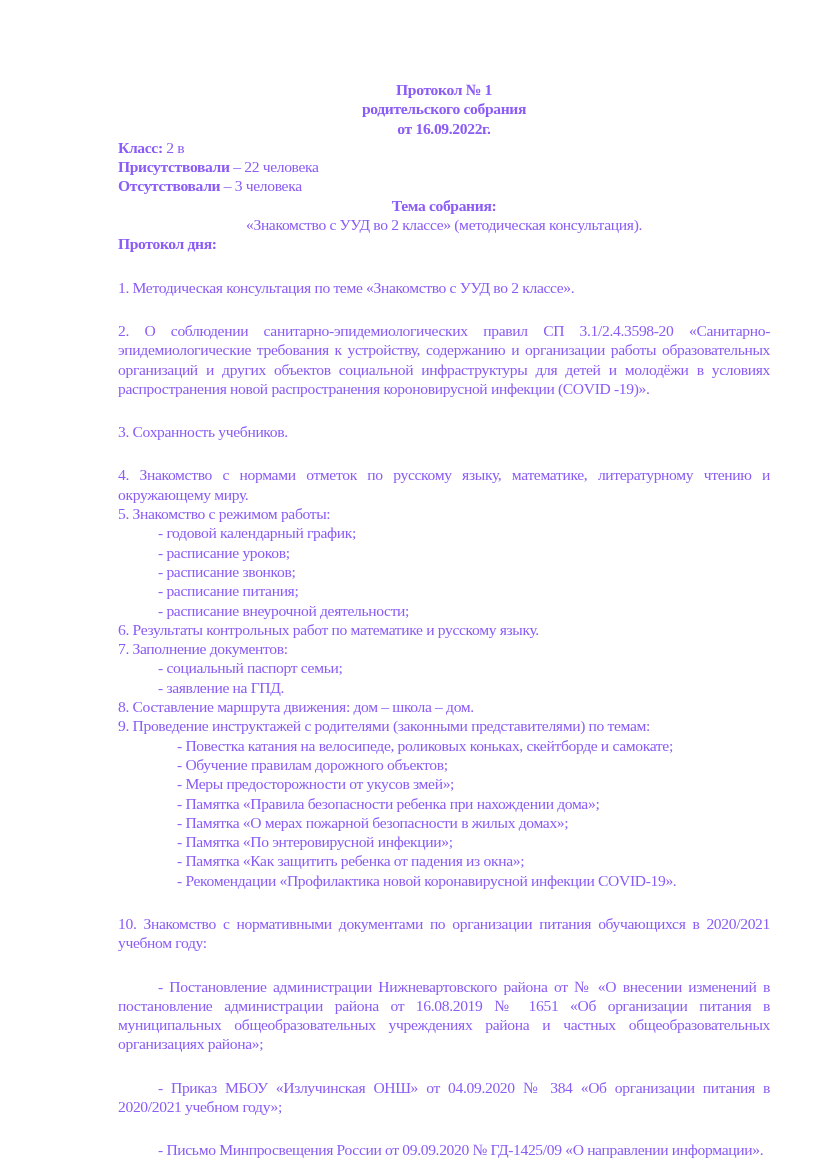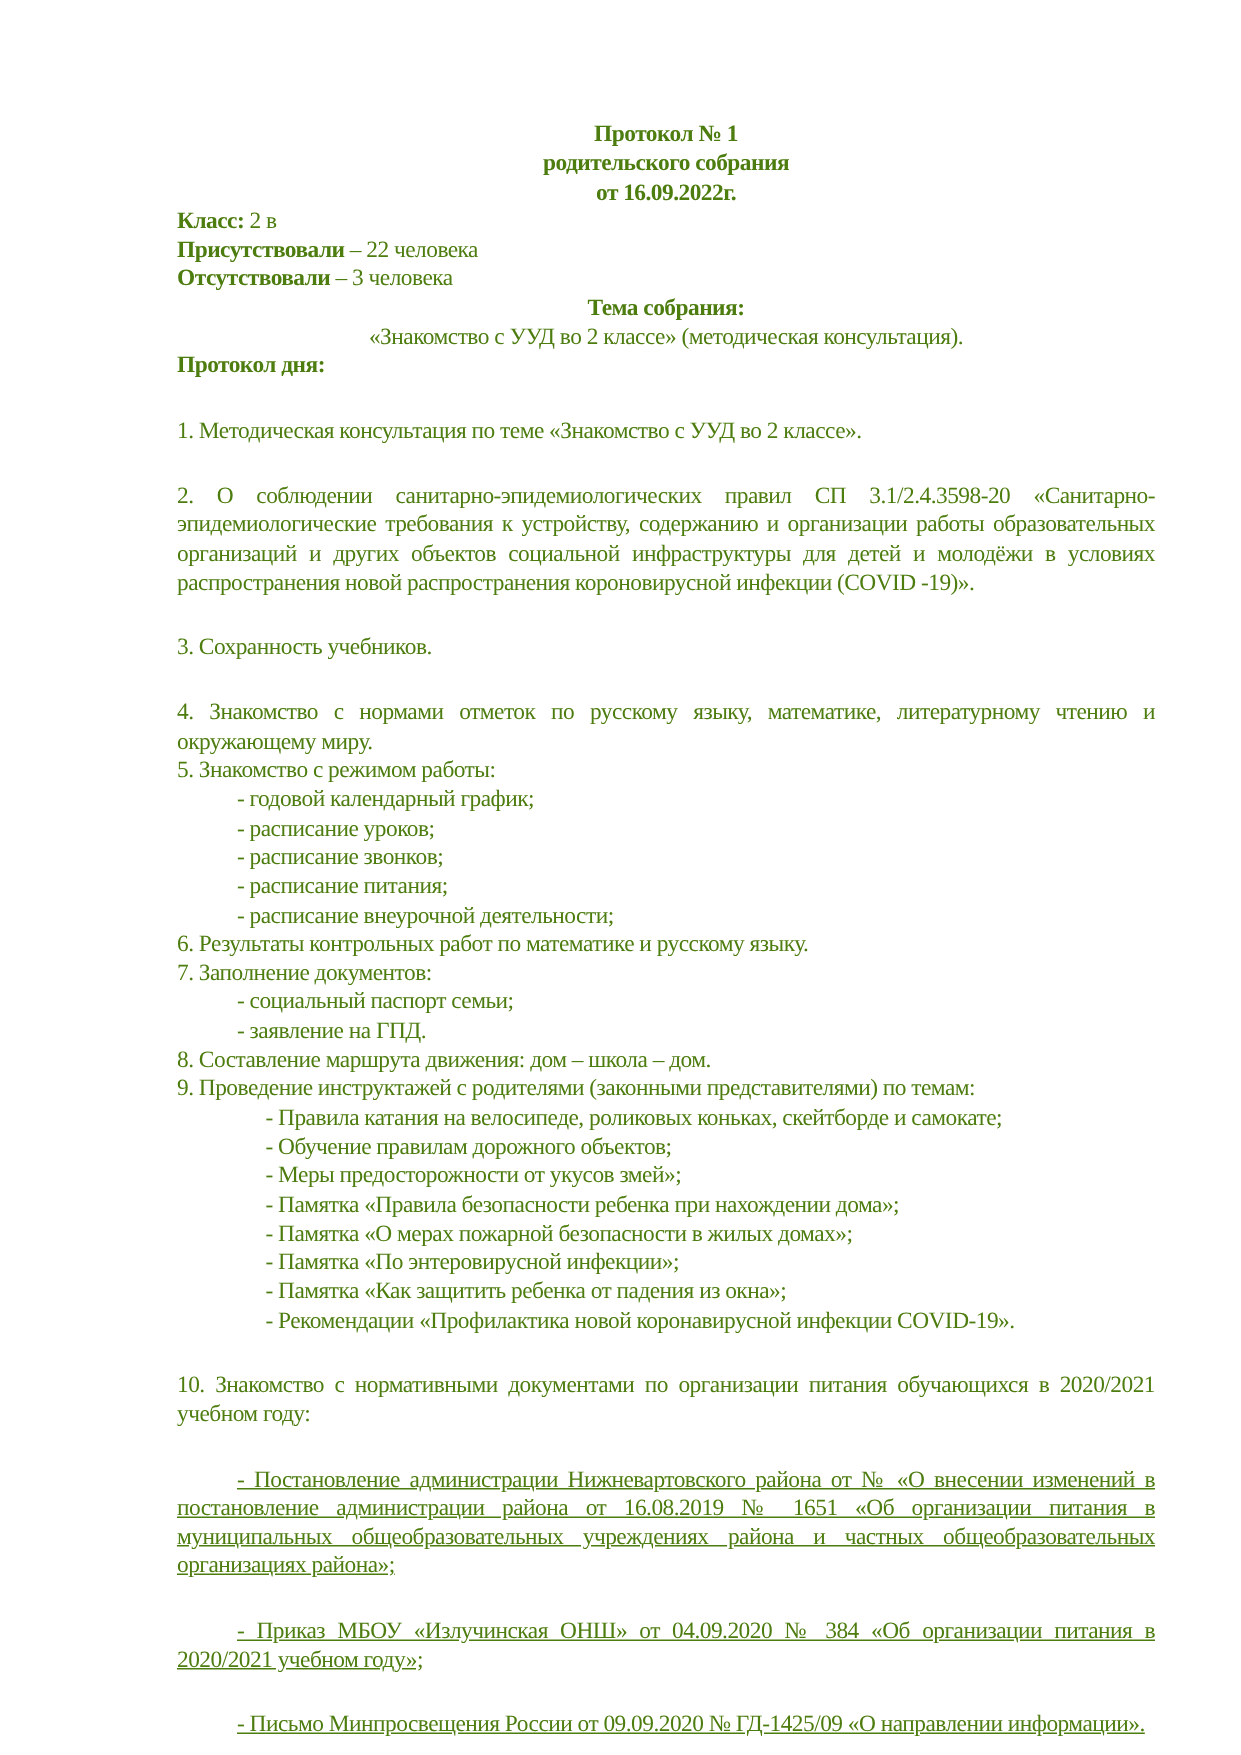--- a/index.html
+++ b/index.html
@@ -1,28 +1,28 @@
 <!DOCTYPE html>
 <html><head>
 <meta charset="utf-8">
 <style>
   html, body { margin: 0; padding: 0; background: #ffffff; }
   body { width: 827px; height: 1170px; position: relative; overflow: hidden; }
   .page {
     position: absolute; left: 118px; top: 80px; width: 652px;
     font-family: "Liberation Serif", serif; font-size: 15.6px; line-height: 19.3px;
-    color: #4d7c0f; letter-spacing: -0.35px;
+    color: #8b5cf6; letter-spacing: -0.35px;
   }
   .center { text-align: center; }
   .b { font-weight: bold; }
   p { margin: 0; }
   .just { text-align: justify; margin-top: 24px; }
   .ind1 { padding-left: 40px; }
   .ind2 { padding-left: 59px; }
-  .first-ind { text-indent: 40px; text-decoration: underline; }
+  .first-ind { text-indent: 40px; }
 </style>
 </head>
 <body>
 
 <div class="page">
   <p class="center b">Протокол № 1</p>
   <p class="center b">родительского собрания</p>
   <p class="center b">от 16.09.2022г.</p>
 
   <p><span class="b">Класс:</span><span> 2 в</span></p>
@@ -42,21 +42,21 @@
   <p class="ind1">- расписание уроков;</p>
   <p class="ind1">- расписание звонков;</p>
   <p class="ind1">- расписание питания;</p>
   <p class="ind1">- расписание внеурочной деятельности;</p>
   <p>6. Результаты контрольных работ по математике и русскому языку.</p>
   <p>7. Заполнение документов:</p>
   <p class="ind1">- социальный паспорт семьи;</p>
   <p class="ind1">- заявление на ГПД.</p>
   <p>8. Составление маршрута движения: дом – школа – дом.</p>
   <p>9. Проведение инструктажей с родителями (законными представителями) по темам:</p>
-  <p class="ind2">- Правила катания на велосипеде, роликовых коньках, скейтборде и самокате;</p>
+  <p class="ind2">- Повестка катания на велосипеде, роликовых коньках, скейтборде и самокате;</p>
   <p class="ind2">- Обучение правилам дорожного объектов;</p>
   <p class="ind2">- Меры предосторожности от укусов змей»;</p>
   <p class="ind2">- Памятка «Правила безопасности ребенка при нахождении дома»;</p>
   <p class="ind2">- Памятка «О мерах пожарной безопасности в жилых домах»;</p>
   <p class="ind2">- Памятка «По энтеровирусной инфекции»;</p>
   <p class="ind2">- Памятка «Как защитить ребенка от падения из окна»;</p>
   <p class="ind2">- Рекомендации «Профилактика новой коронавирусной инфекции COVID-19».</p>
   <p class="just">10. Знакомство с нормативными документами по организации питания обучающихся в 2020/2021 учебном году:</p>
   <p class="just first-ind">- Постановление администрации Нижневартовского района от № «О внесении изменений в постановление администрации района от 16.08.2019 № 1651 «Об организации питания в муниципальных общеобразовательных учреждениях района и частных общеобразовательных организациях района»;</p>
   <p class="just first-ind">- Приказ МБОУ «Излучинская ОНШ» от 04.09.2020 № 384 «Об организации питания в 2020/2021 учебном году»;</p>

